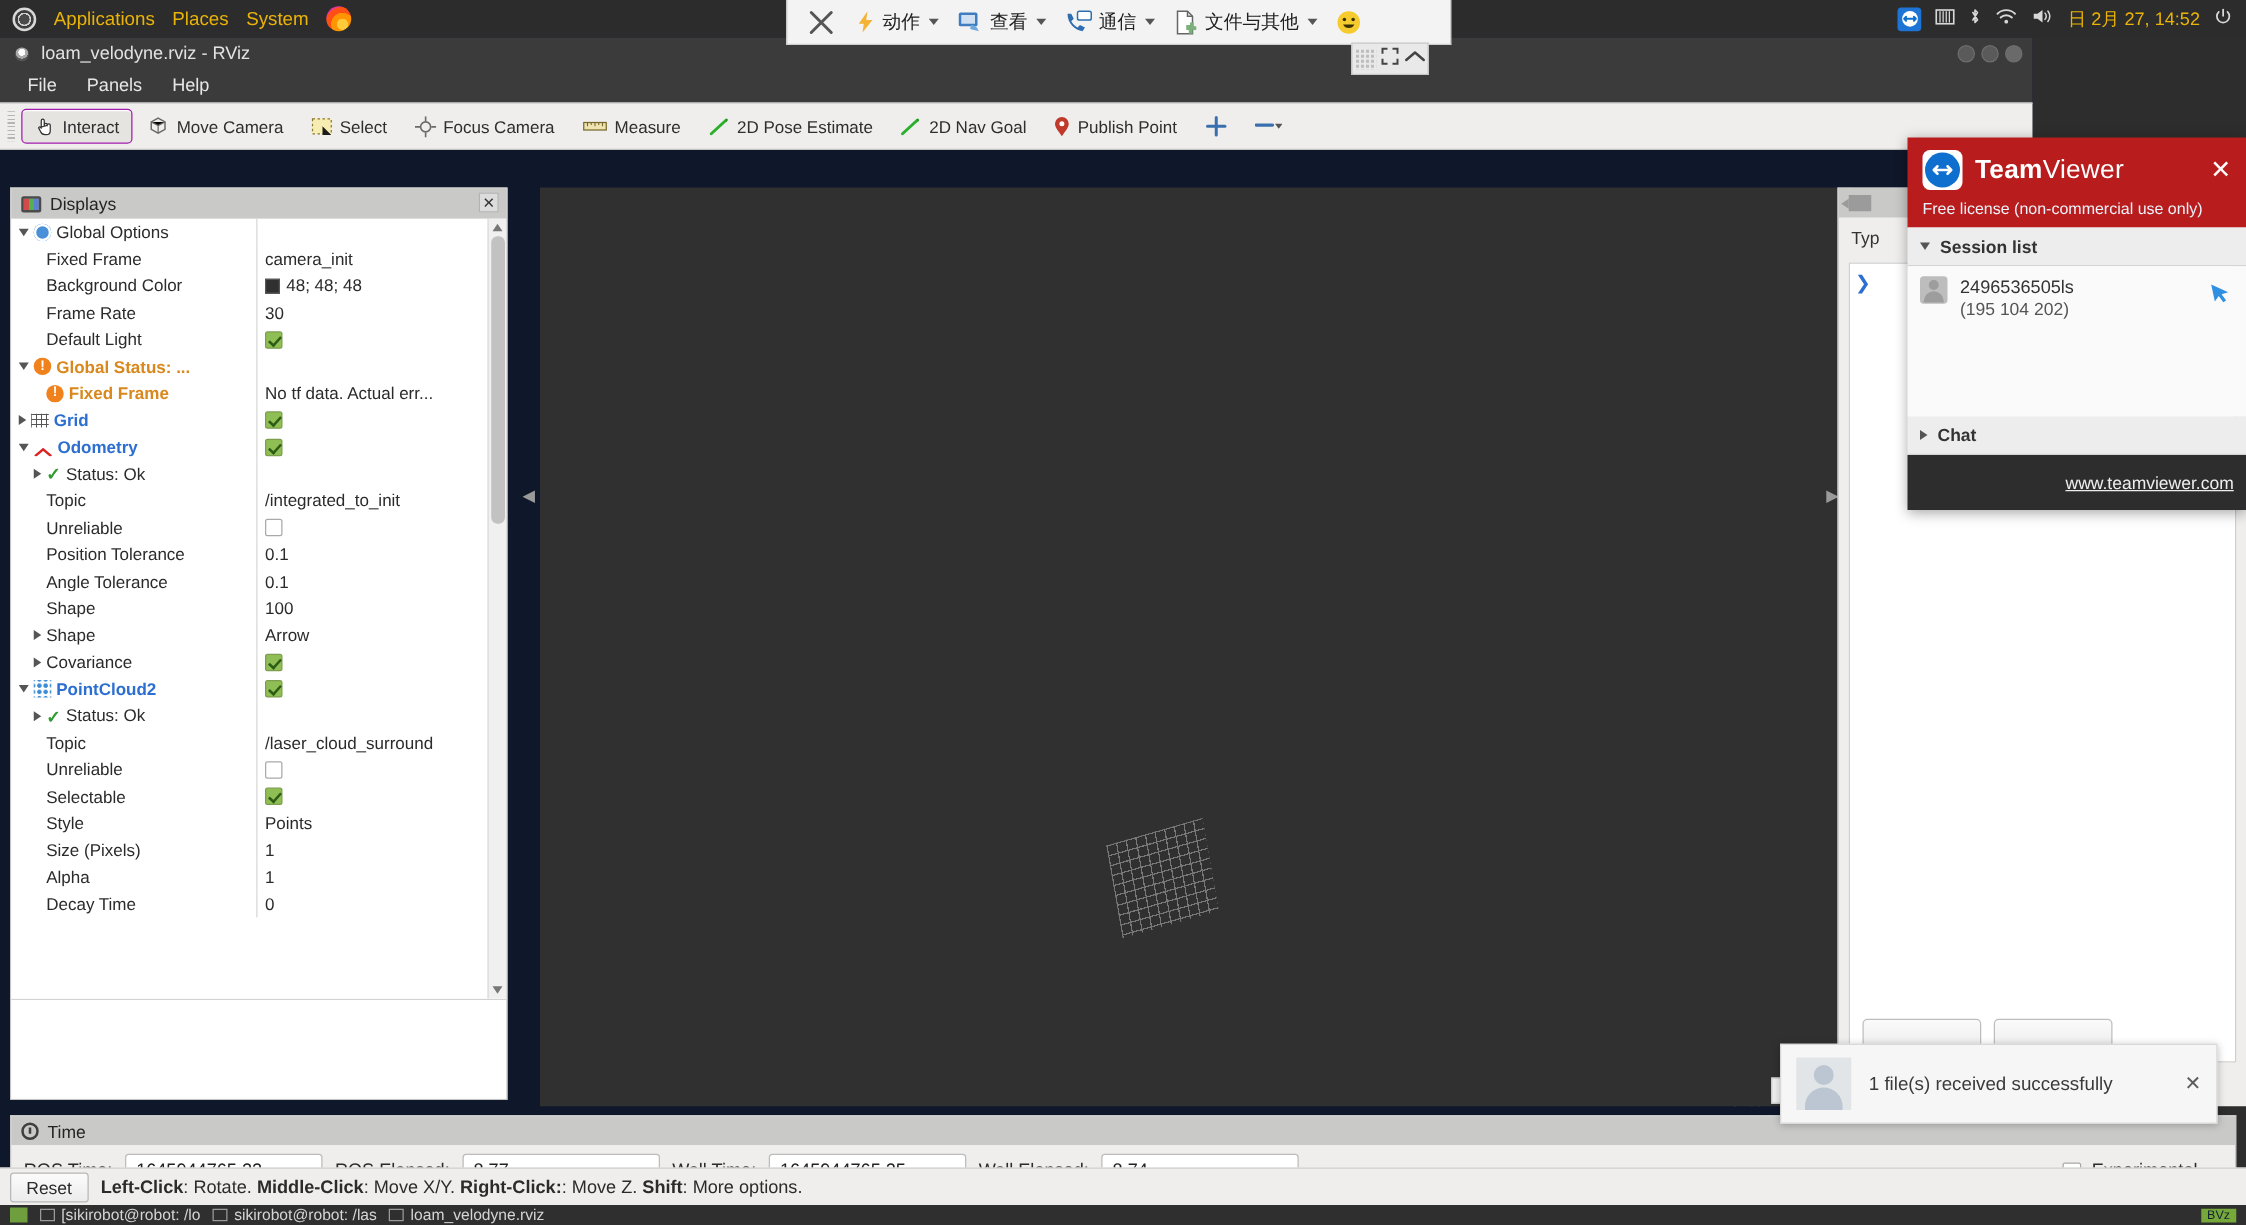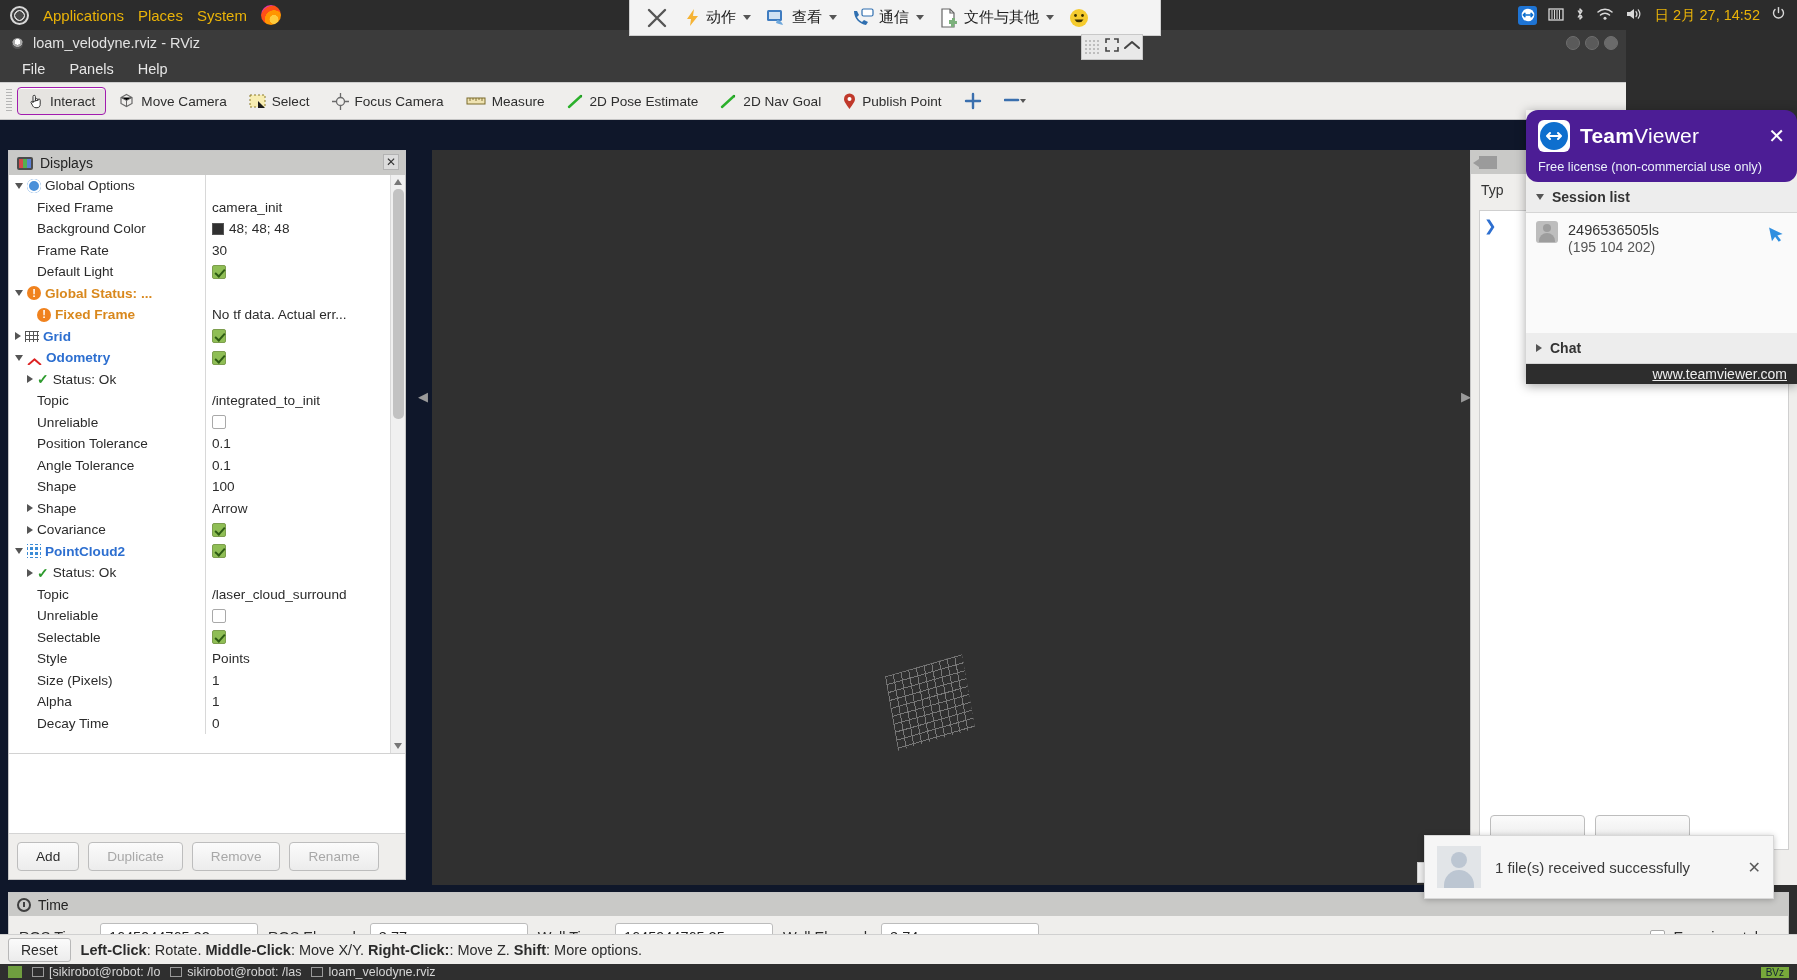--- a/index.html
+++ b/index.html
@@ -210,21 +210,21 @@
   }
   .rp-expand { position: absolute; left: 4px; top: 6px; color: #2d6fd0; font-size: 15px; }
   .rp-btnrow { position: absolute; left: 10px; bottom: 8px; display: flex; gap: 10px; }
   .rp-btn { width: 95px; height: 26px; border: 1px solid #bdbdbd; border-radius: 4px; background: linear-gradient(to bottom,#fbfbfb,#ececec);}
 
   
   .tvpanel {
     position: absolute; right: 0px; top: 110px; width: 271px; z-index: 60;
     box-shadow: 0 2px 10px rgba(0,0,0,.35); font-size: 14px;
   }
-  .tvp-head { background: #4c1d95; color: #fff; padding: 10px 12px 8px; border-radius: 12px; }
+  .tvp-head { background: #b91c1c; color: #fff; padding: 10px 12px 8px; }
   .tvp-brand { display: flex; align-items: center; gap: 10px; }
   .tvp-logo {
     width: 32px; height: 32px; border-radius: 6px; background: #fff;
     display: flex; align-items: center; justify-content: center;
   }
   .tvp-logo .circ { width: 28px; height: 28px; border-radius: 50%; background: #0e6fce; display:flex;align-items:center;justify-content:center;}
   .tvp-title { font-size: 21px; letter-spacing: .2px; }
   .tvp-title b { font-weight: bold; }
   .tvp-x { margin-left: auto; font-size: 20px; line-height: 1; }
   .tvp-lic { font-size: 12.8px; margin-top: 7px; color: #eaf2fb; }
@@ -236,21 +236,21 @@
   .tvp-body { background: #fafafa; height: 120px; padding: 8px 10px; position: relative;}
   .tvp-sess { display: flex; gap: 10px; align-items: flex-start; }
   .av {
     width: 22px; height: 22px; background: #bdbdbd; border-radius: 3px; position: relative; flex: none;
   }
   .av::before{content:"";position:absolute;left:7px;top:3px;width:8px;height:8px;border-radius:50%;background:#9d9d9d;}
   .av::after{content:"";position:absolute;left:3px;top:12px;width:16px;height:9px;border-radius:8px 8px 0 0;background:#9d9d9d;}
   .tvp-sess-name { font-size: 14.5px; color: #333; line-height: 1.25; }
   .tvp-sess-id { font-size: 14px; color: #555; }
   .tvp-cursor { position: absolute; right: 12px; top: 12px; color: #2f8fe0; font-size: 16px; transform: rotate(-12deg);}
-  .tvp-foot { background: #2d2d2d; text-align: right; padding: 2px 10px; }
+  .tvp-foot { background: #2d2d2d; text-align: right; padding: 14px 10px; }
   .tvp-foot a { color: #eee; text-decoration: underline; font-size: 14px; }
 
   
   .toast {
     position: absolute; left: 1424px; top: 835px; width: 350px; height: 64px;
     background: #f6f6f6; border: 1px solid #d8d8d8; box-shadow: 0 1px 6px rgba(0,0,0,.25);
     display: flex; align-items: center; gap: 14px; padding: 0 12px; z-index: 70;
   }
   .toast-av { width: 44px; height: 42px; background: #e2e5e8; position: relative; flex: none;}
   .toast-av::before{content:"";position:absolute;left:14px;top:6px;width:16px;height:16px;border-radius:50%;background:#bcc6d2;}
@@ -761,26 +761,20 @@
               </span>
             </div>
           </div>
         <div class="tree-scroll">
           <i class="ar up"></i>
           <div class="thumb"></div>
           <i class="ar dn"></i>
         </div>
       </div>
       <div class="tree-blank"></div>
-      <div class="panel-btns">
-        <span class="btn">Add</span>
-        <span class="btn dis">Duplicate</span>
-        <span class="btn dis">Remove</span>
-        <span class="btn dis">Rename</span>
-      </div>
     </div>
 
     <div class="view3d">
       <div class="grid-img"></div>
       <div class="fps">31 fps</div>
       <div class="watermark">CSDN @小菜学算法</div>
     </div>
     <div class="splitter-l">◀</div>
     <div class="splitter-r">▶</div>
 

